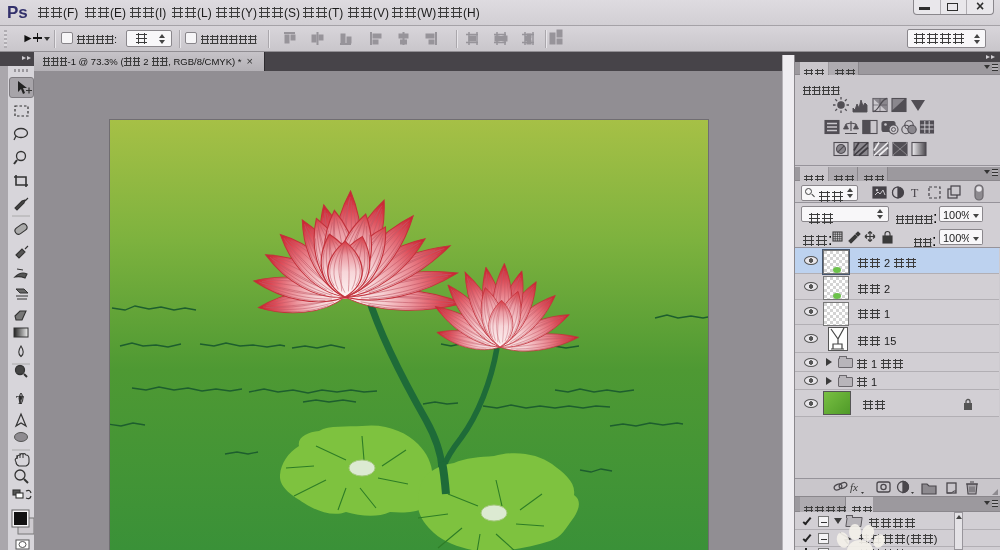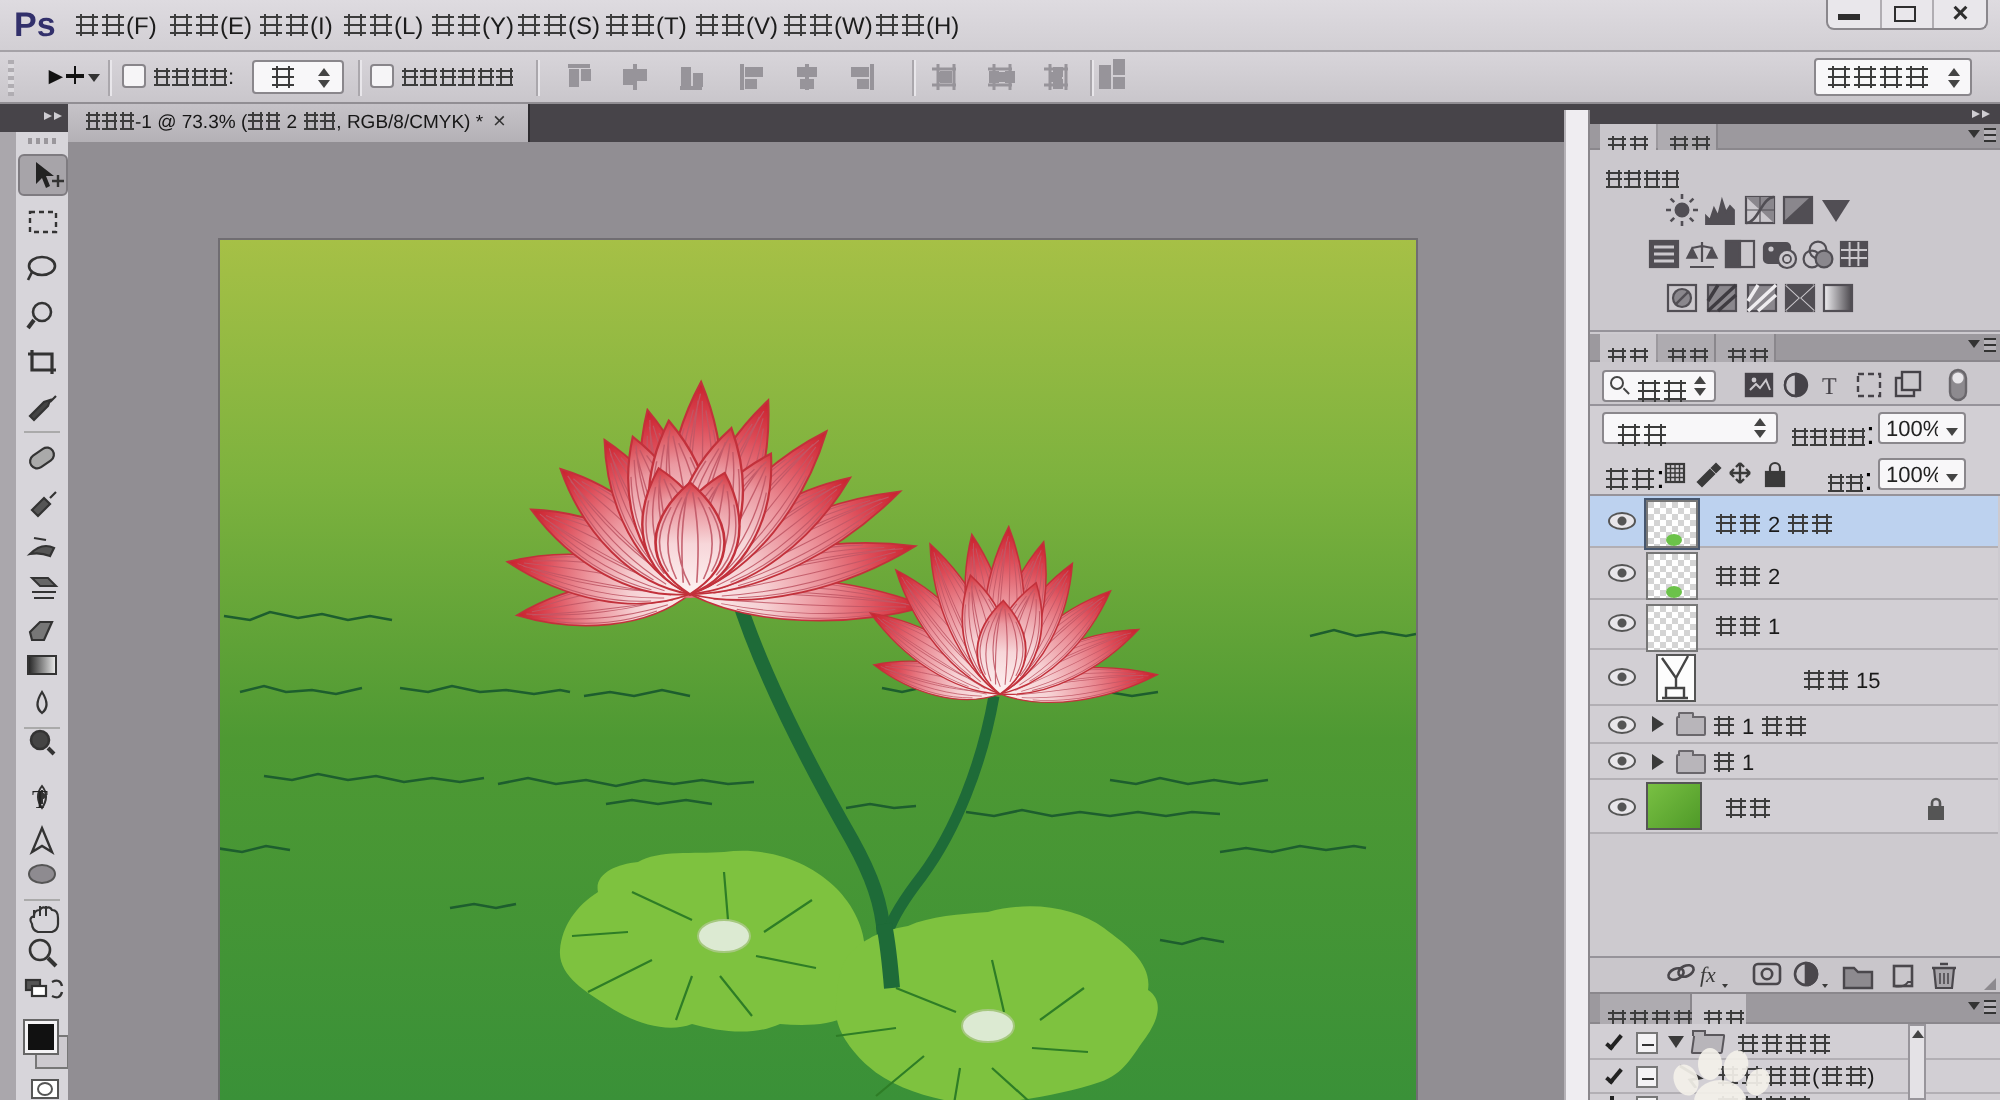--- a/index.html
+++ b/index.html
@@ -534,21 +534,21 @@
   </div>
 <div class="thumb" style="top:302px"></div>
 <div class="ab" style="left:828px;top:327px;width:20px;height:24px;background:#fdfdfd;border:1px solid #555"></div>
 <svg class="ab" style="left:828px;top:327px" width="20" height="24" viewBox="0 0 20 24">
     <path d="M3,2 L10,12 M16,1 L10,12 L10,17 M5,17 h9 v5 h-9 z M3,22 h13" stroke="#444" fill="none" stroke-width="1.2"></path>
   </svg>
 <div class="ab" style="left:823px;top:391px;width:28px;height:24px;border:1px solid #555;background:linear-gradient(135deg,#79c043,#4f9a28)"></div>
 <div class="ab ltxt" style="left:857px;top:257px"><span class="G"></span><span class="G"></span> 2 <span class="G"></span><span class="G"></span></div>
 <div class="ab ltxt" style="left:857px;top:283px"><span class="G"></span><span class="G"></span> 2</div>
 <div class="ab ltxt" style="left:857px;top:308px"><span class="G"></span><span class="G"></span> 1</div>
-<div class="ab ltxt" style="left:901px;top:335px"><span class="G"></span><span class="G"></span> 15</div>
+<div class="ab ltxt" style="left:857px;top:335px"><span class="G"></span><span class="G"></span> 15</div>
 <div class="ab ltxt" style="left:856px;top:358px"><span class="G"></span> 1 <span class="G"></span><span class="G"></span></div>
 <div class="ab ltxt" style="left:856px;top:376px"><span class="G"></span> 1</div>
 <div class="ab ltxt" style="left:862px;top:399px"><span class="G"></span><span class="G"></span></div>
 <div class="ab tri-r" style="left:826px;top:358px"></div>
 <div class="ab tri-r" style="left:826px;top:377px"></div>
 <div class="ab folder" style="left:838px;top:358px"></div>
 <div class="ab folder" style="left:838px;top:377px"></div>
 <svg class="ab" style="left:962px;top:398px" width="12" height="13" viewBox="0 0 12 13">
     <rect x="2" y="5" width="8" height="7" fill="#555"></rect>
     <path d="M4,5 v-1.5 a2,2 0 0 1 4,0 v1.5" stroke="#555" fill="none" stroke-width="1.3"></path>

